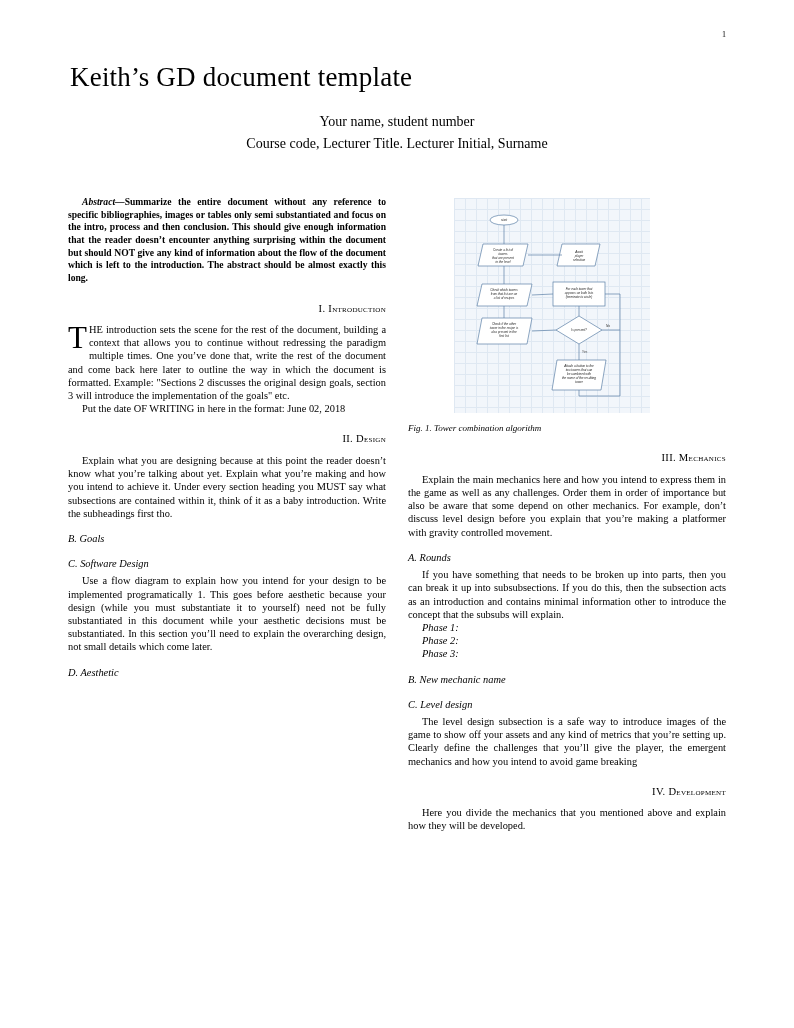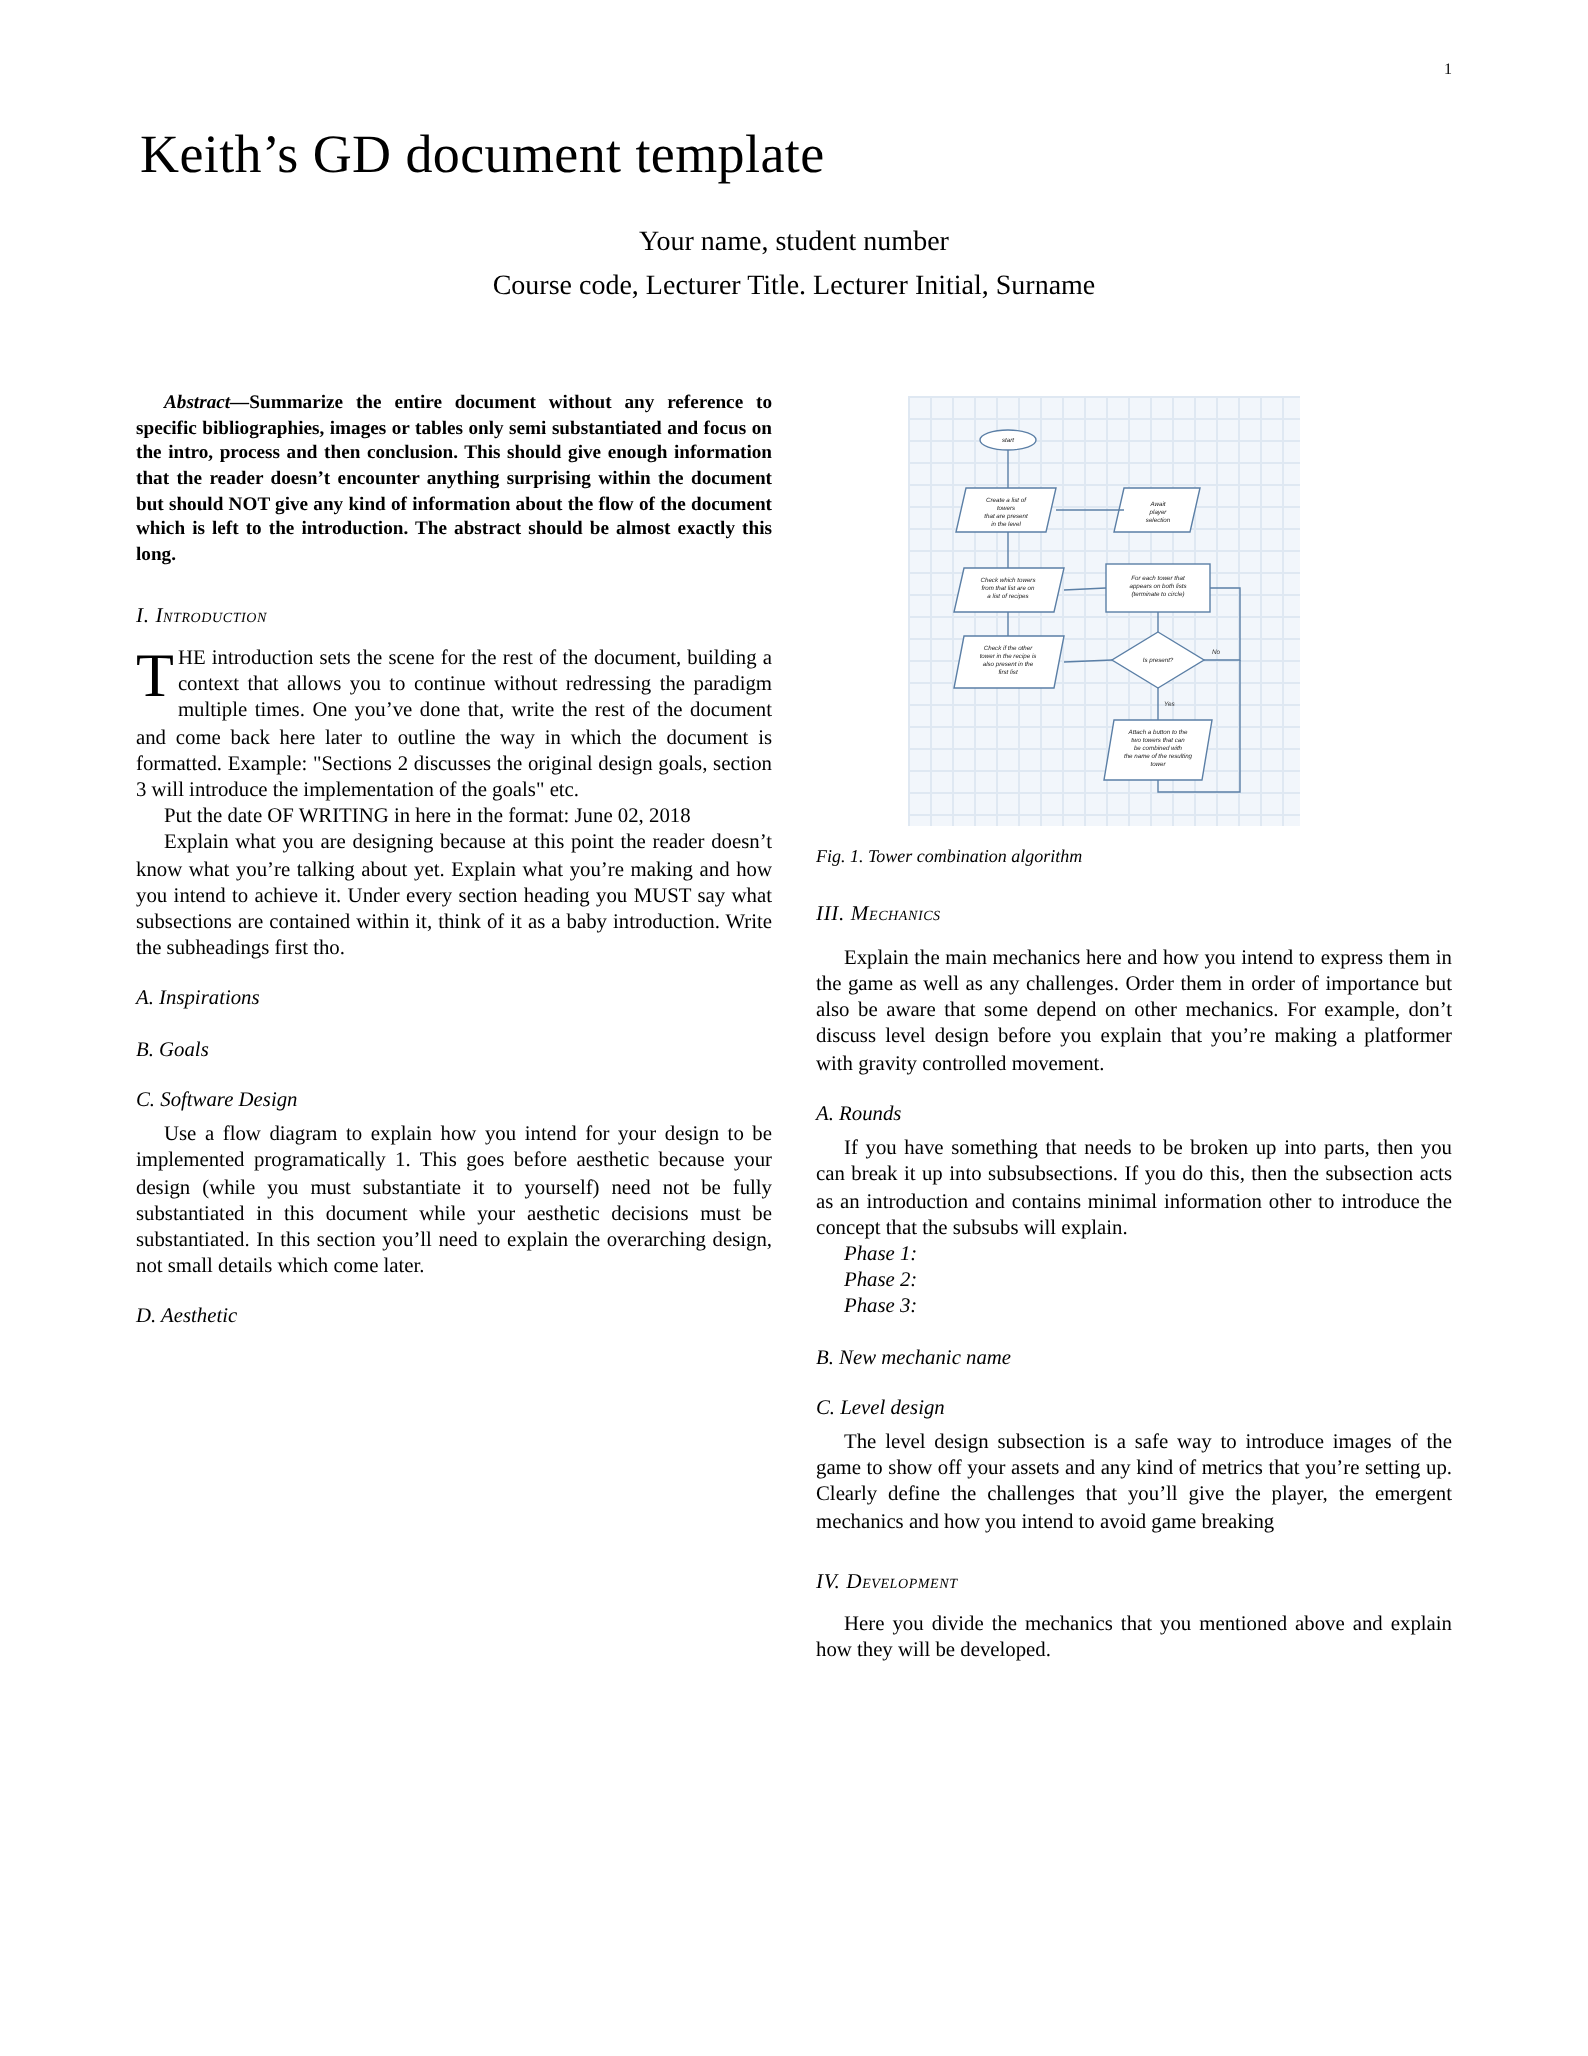--- a/index.html
+++ b/index.html
@@ -57,26 +57,25 @@
     text-align: justify;
     line-height: 1.32;
     text-indent: 14px;
     margin: 0;
   }
   .abstract .lead {
     font-style: italic;
     font-weight: bold;
   }
   .section-head {
-    text-align: left;
+    text-align: right;
     font-size: 10.6px;
     font-variant: small-caps;
     margin: 17px 0 8px 0;
     letter-spacing: 0.3px;
-    font-style: italic;
   }
   .subsec {
     font-style: italic;
     font-size: 10.4px;
     margin: 12px 0 4px 0;
   }
   p.body {
     margin: 0 0 0 0;
     text-indent: 14px;
   }
@@ -163,24 +162,24 @@
     <div class="col">
 
       <p class="abstract"><span class="lead">Abstract—</span><span>Summarize the entire document without any reference to specific bibliographies, images or tables only semi substantiated and focus on the intro, process and then conclusion. This should give enough information that the reader doesn’t encounter anything surprising within the document but should NOT give any kind of information about the flow of the document which is left to the introduction. The abstract should be almost exactly this long.</span></p>
 
       <div class="section-head">I.  Introduction</div>
 
       <p class="dropcap-para"><span class="dropcap">T</span><span>HE introduction sets the scene for the rest of the document, building a context that allows you to continue without redressing the paradigm multiple times. One you’ve done that, write the rest of the document and come back here later to outline the way in which the document is formatted. Example: "Sections 2 discusses the original design goals, section 3 will introduce the implementation of the goals" etc.</span></p>
 
       <p class="body">Put the date OF WRITING in here in the format: June 02, 2018</p>
 
+      <div class="section-head">II.  Design</div>
 
       <p class="body">Explain what you are designing because at this point the reader doesn’t know what you’re talking about yet. Explain what you’re making and how you intend to achieve it. Under every section heading you MUST say what subsections are contained within it, think of it as a baby introduction. Write the subheadings first tho.</p>
 
-      <div class="subsec">A.  Inspirations</div>
       <div class="subsec">B.  Goals</div>
       <div class="subsec">C.  Software Design</div>
 
       <p class="body">Use a flow diagram to explain how you intend for your design to be implemented programatically 1. This goes before aesthetic because your design (while you must substantiate it to yourself) need not be fully substantiated in this document while your aesthetic decisions must be substantiated. In this section you’ll need to explain the overarching design, not small details which come later.</p>
 
       <div class="subsec">D.  Aesthetic</div>
 
 
     </div>
 

